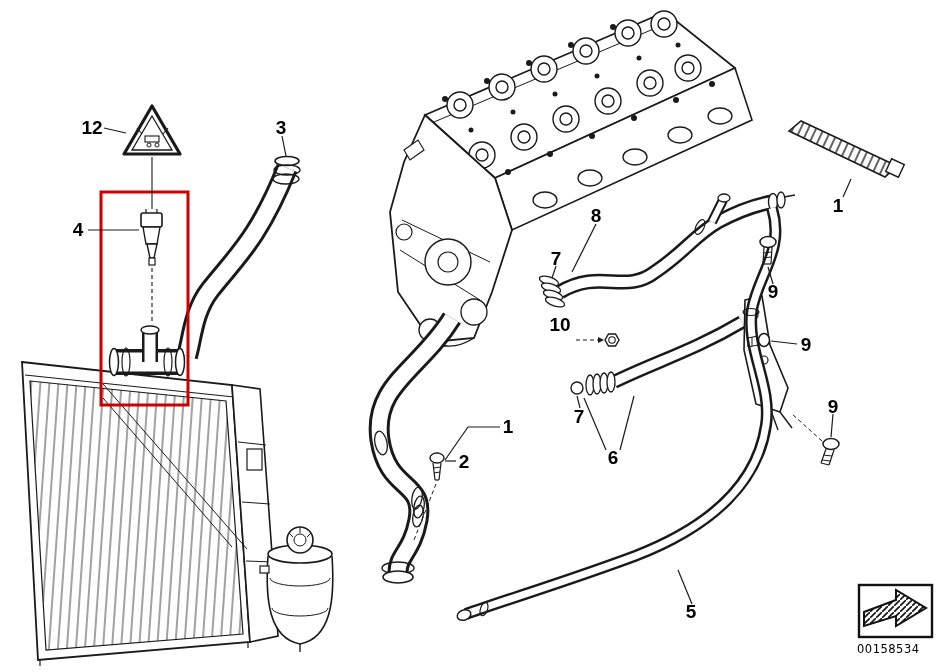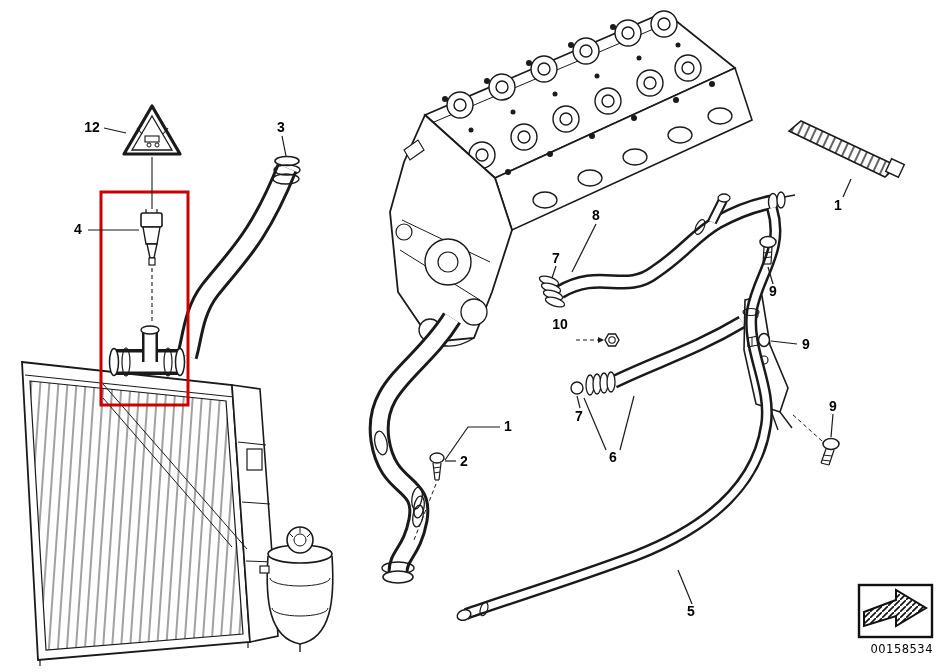--- a/index.html
+++ b/index.html
@@ -10,32 +10,32 @@
     height: 672px;
     background: #ffffff;
     overflow: hidden;
   }
   .stage svg { position: absolute; left: 0; top: 0; }
   .callout {
     position: absolute;
     transform: translate(-50%, -50%);
     font-family: "Liberation Sans", sans-serif;
     font-weight: bold;
-    font-size: 14px;
+    font-size: 19px;
     line-height: 1;
     color: #000;
     cursor: pointer;
     user-select: none;
   }
   .part-number {
     position: absolute;
     left: 857px;
     top: 642px;
     width: 76px;
-    text-align: right;
+    text-align: left;
     font-family: "DejaVu Sans", sans-serif;
     font-size: 11.5px;
     letter-spacing: 0.5px;
     color: #000;
   }
 </style>
 </head>
 <body>
 
 <div class="stage">

